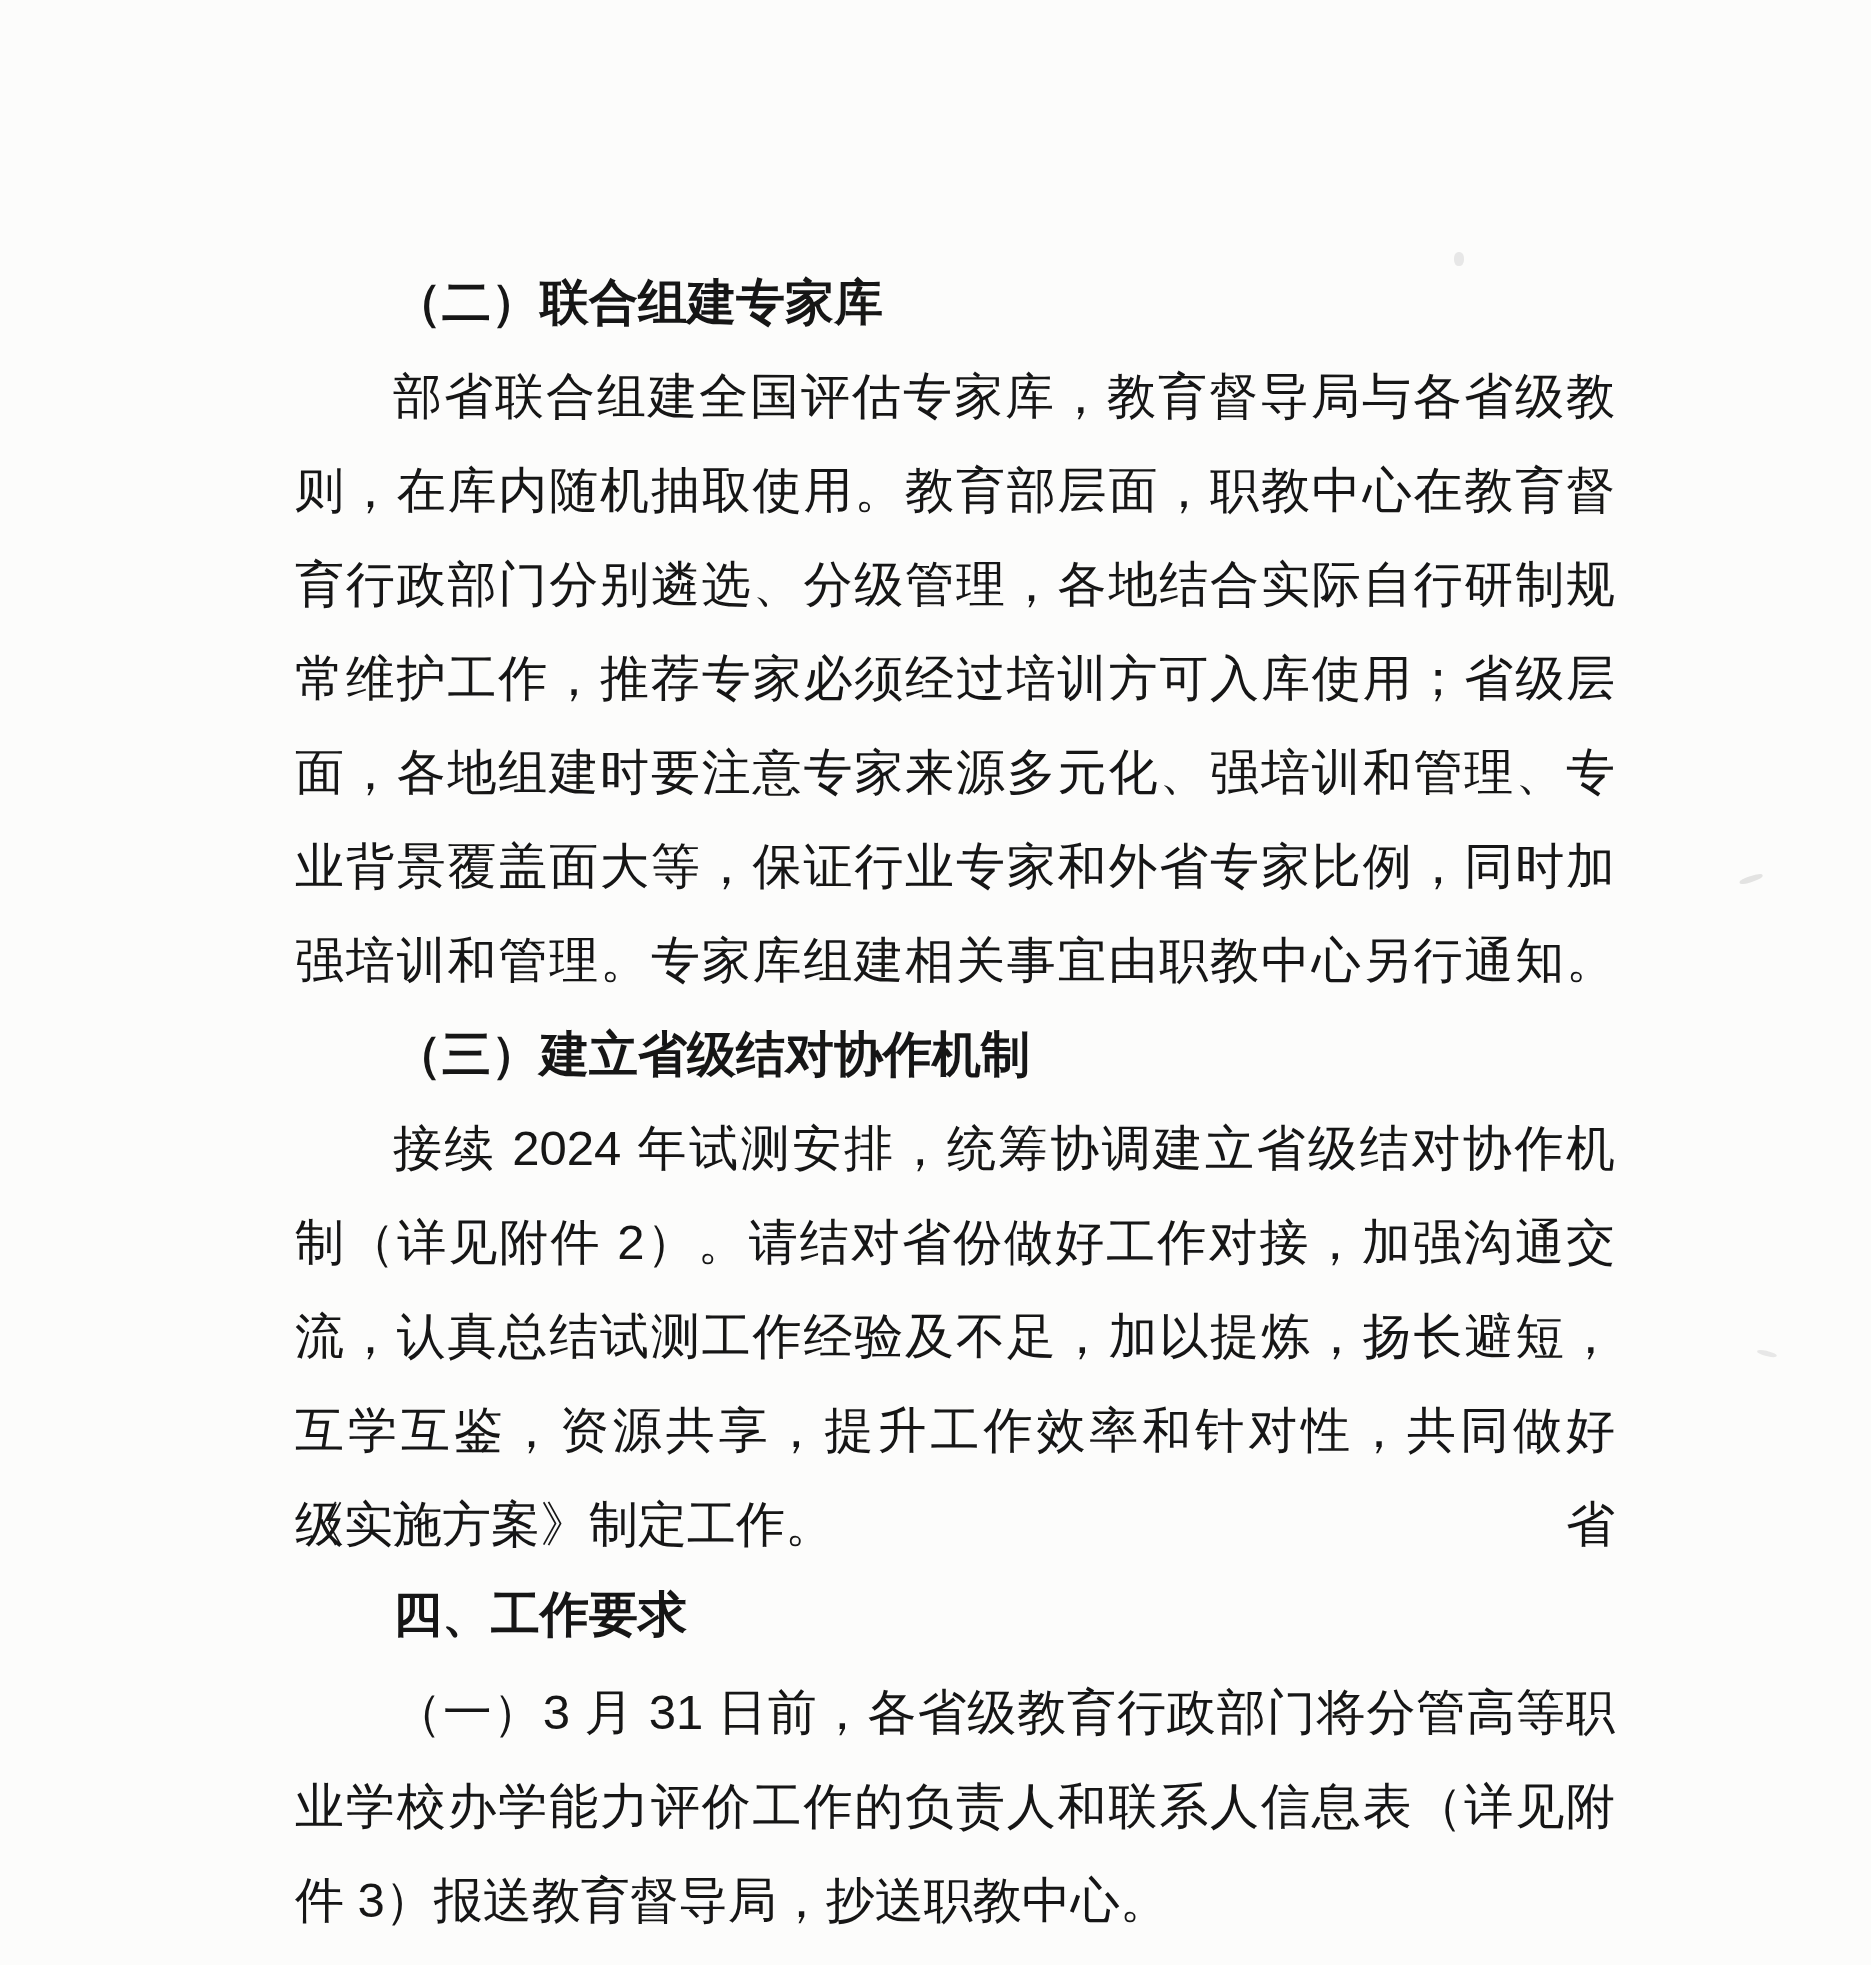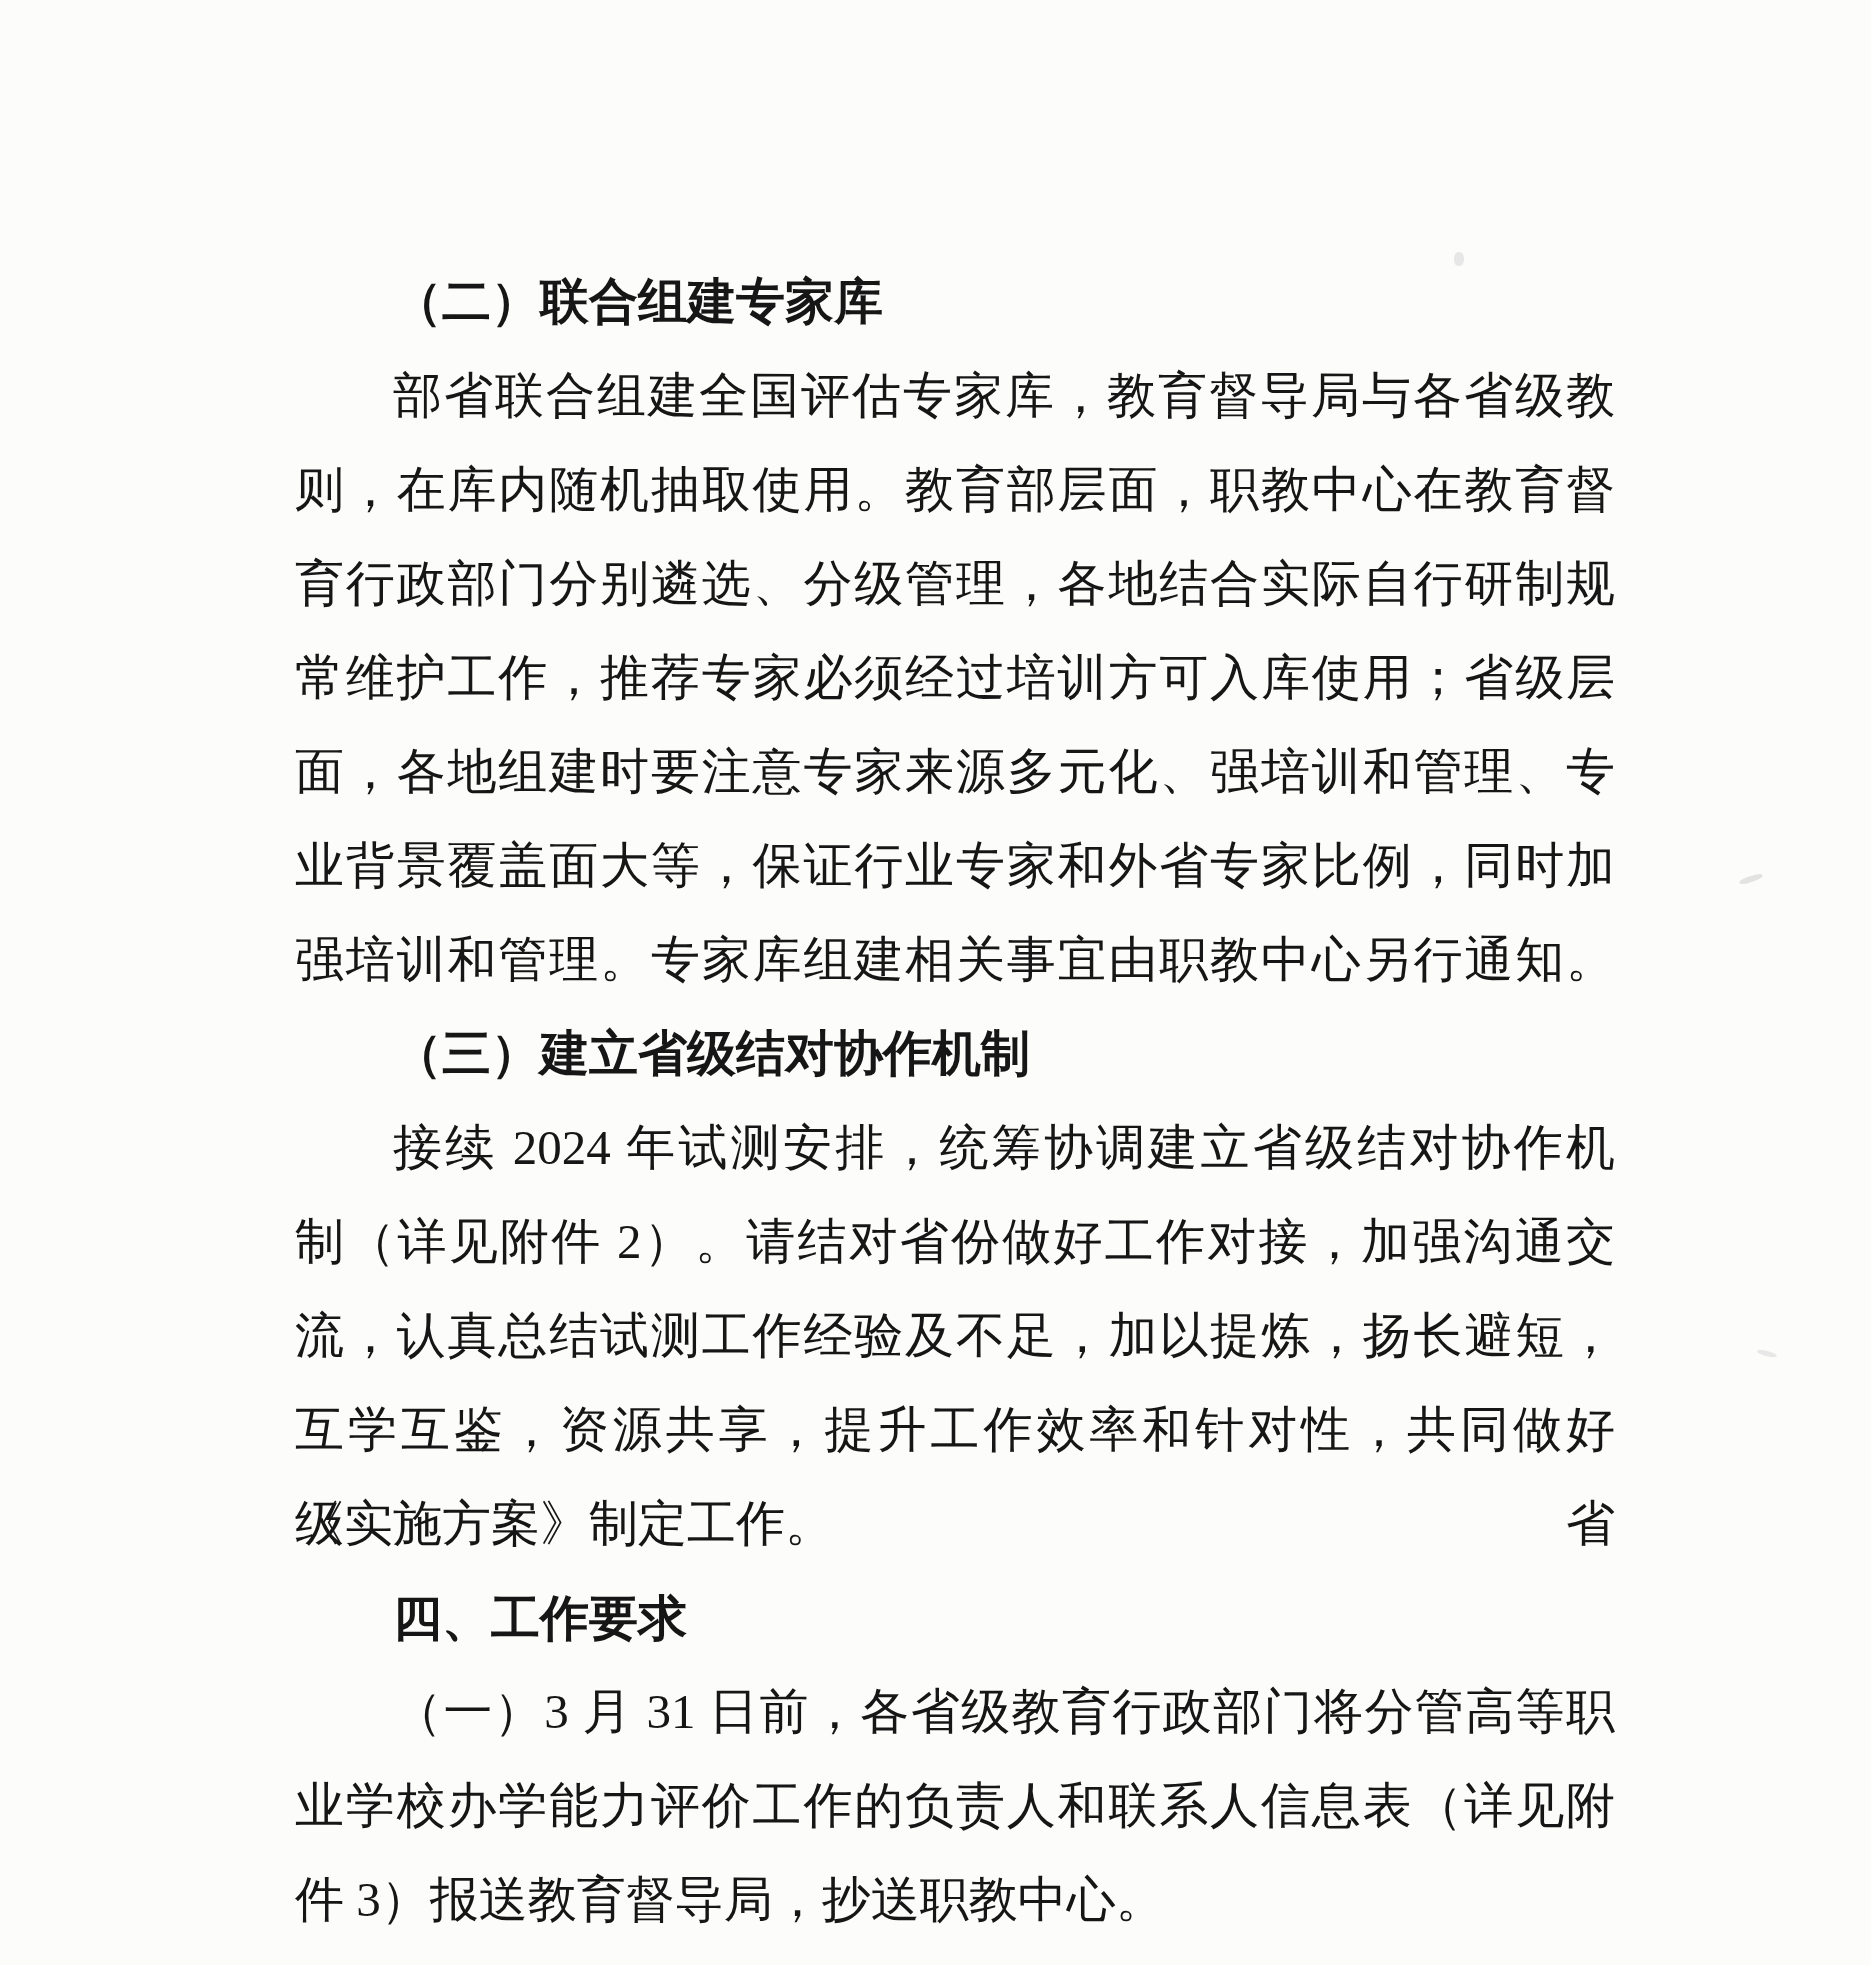--- a/index.html
+++ b/index.html
@@ -13,35 +13,35 @@
   .page {
     position: relative;
     width: 1872px;
     height: 2647px;
     box-sizing: border-box;
     padding: 255px 257px 0 295px;
     color: #161616;
   }
   .doc-body { width: 100%; }
   .line {
-    font-family: Liberation Serif, serif;
+    font-family: Liberation Sans, sans-serif;
     font-size: 49px;
     line-height: 94px;
     height: 94px;
     color: #161616;
   }
   .jy {
     text-align: justify;
     text-align-last: justify;
     -moz-text-align-last: justify;
   }
   .ind { text-indent: 2em; }
   .kai { font-weight: 600; }
   .hei {
-    font-family: Liberation Sans, sans-serif;
+    font-family: Liberation Mono, monospace;
     font-weight: 700;
   }
   .speck {
     position: absolute;
     background: #a0a0a0;
     border-radius: 45%;
   }
   #speck-1 { top: 252px; left: 1454px; width: 10.2px; height: 14px; opacity: .22; }
   #speck-2 { top: 876px; left: 1739px; width: 24.4px; height: 5.5px; opacity: .28; transform: rotate(-18deg); }
   #speck-3 { top: 1351px; left: 1757px; width: 19.7px; height: 4.7px; opacity: .22; transform: rotate(14deg); }

